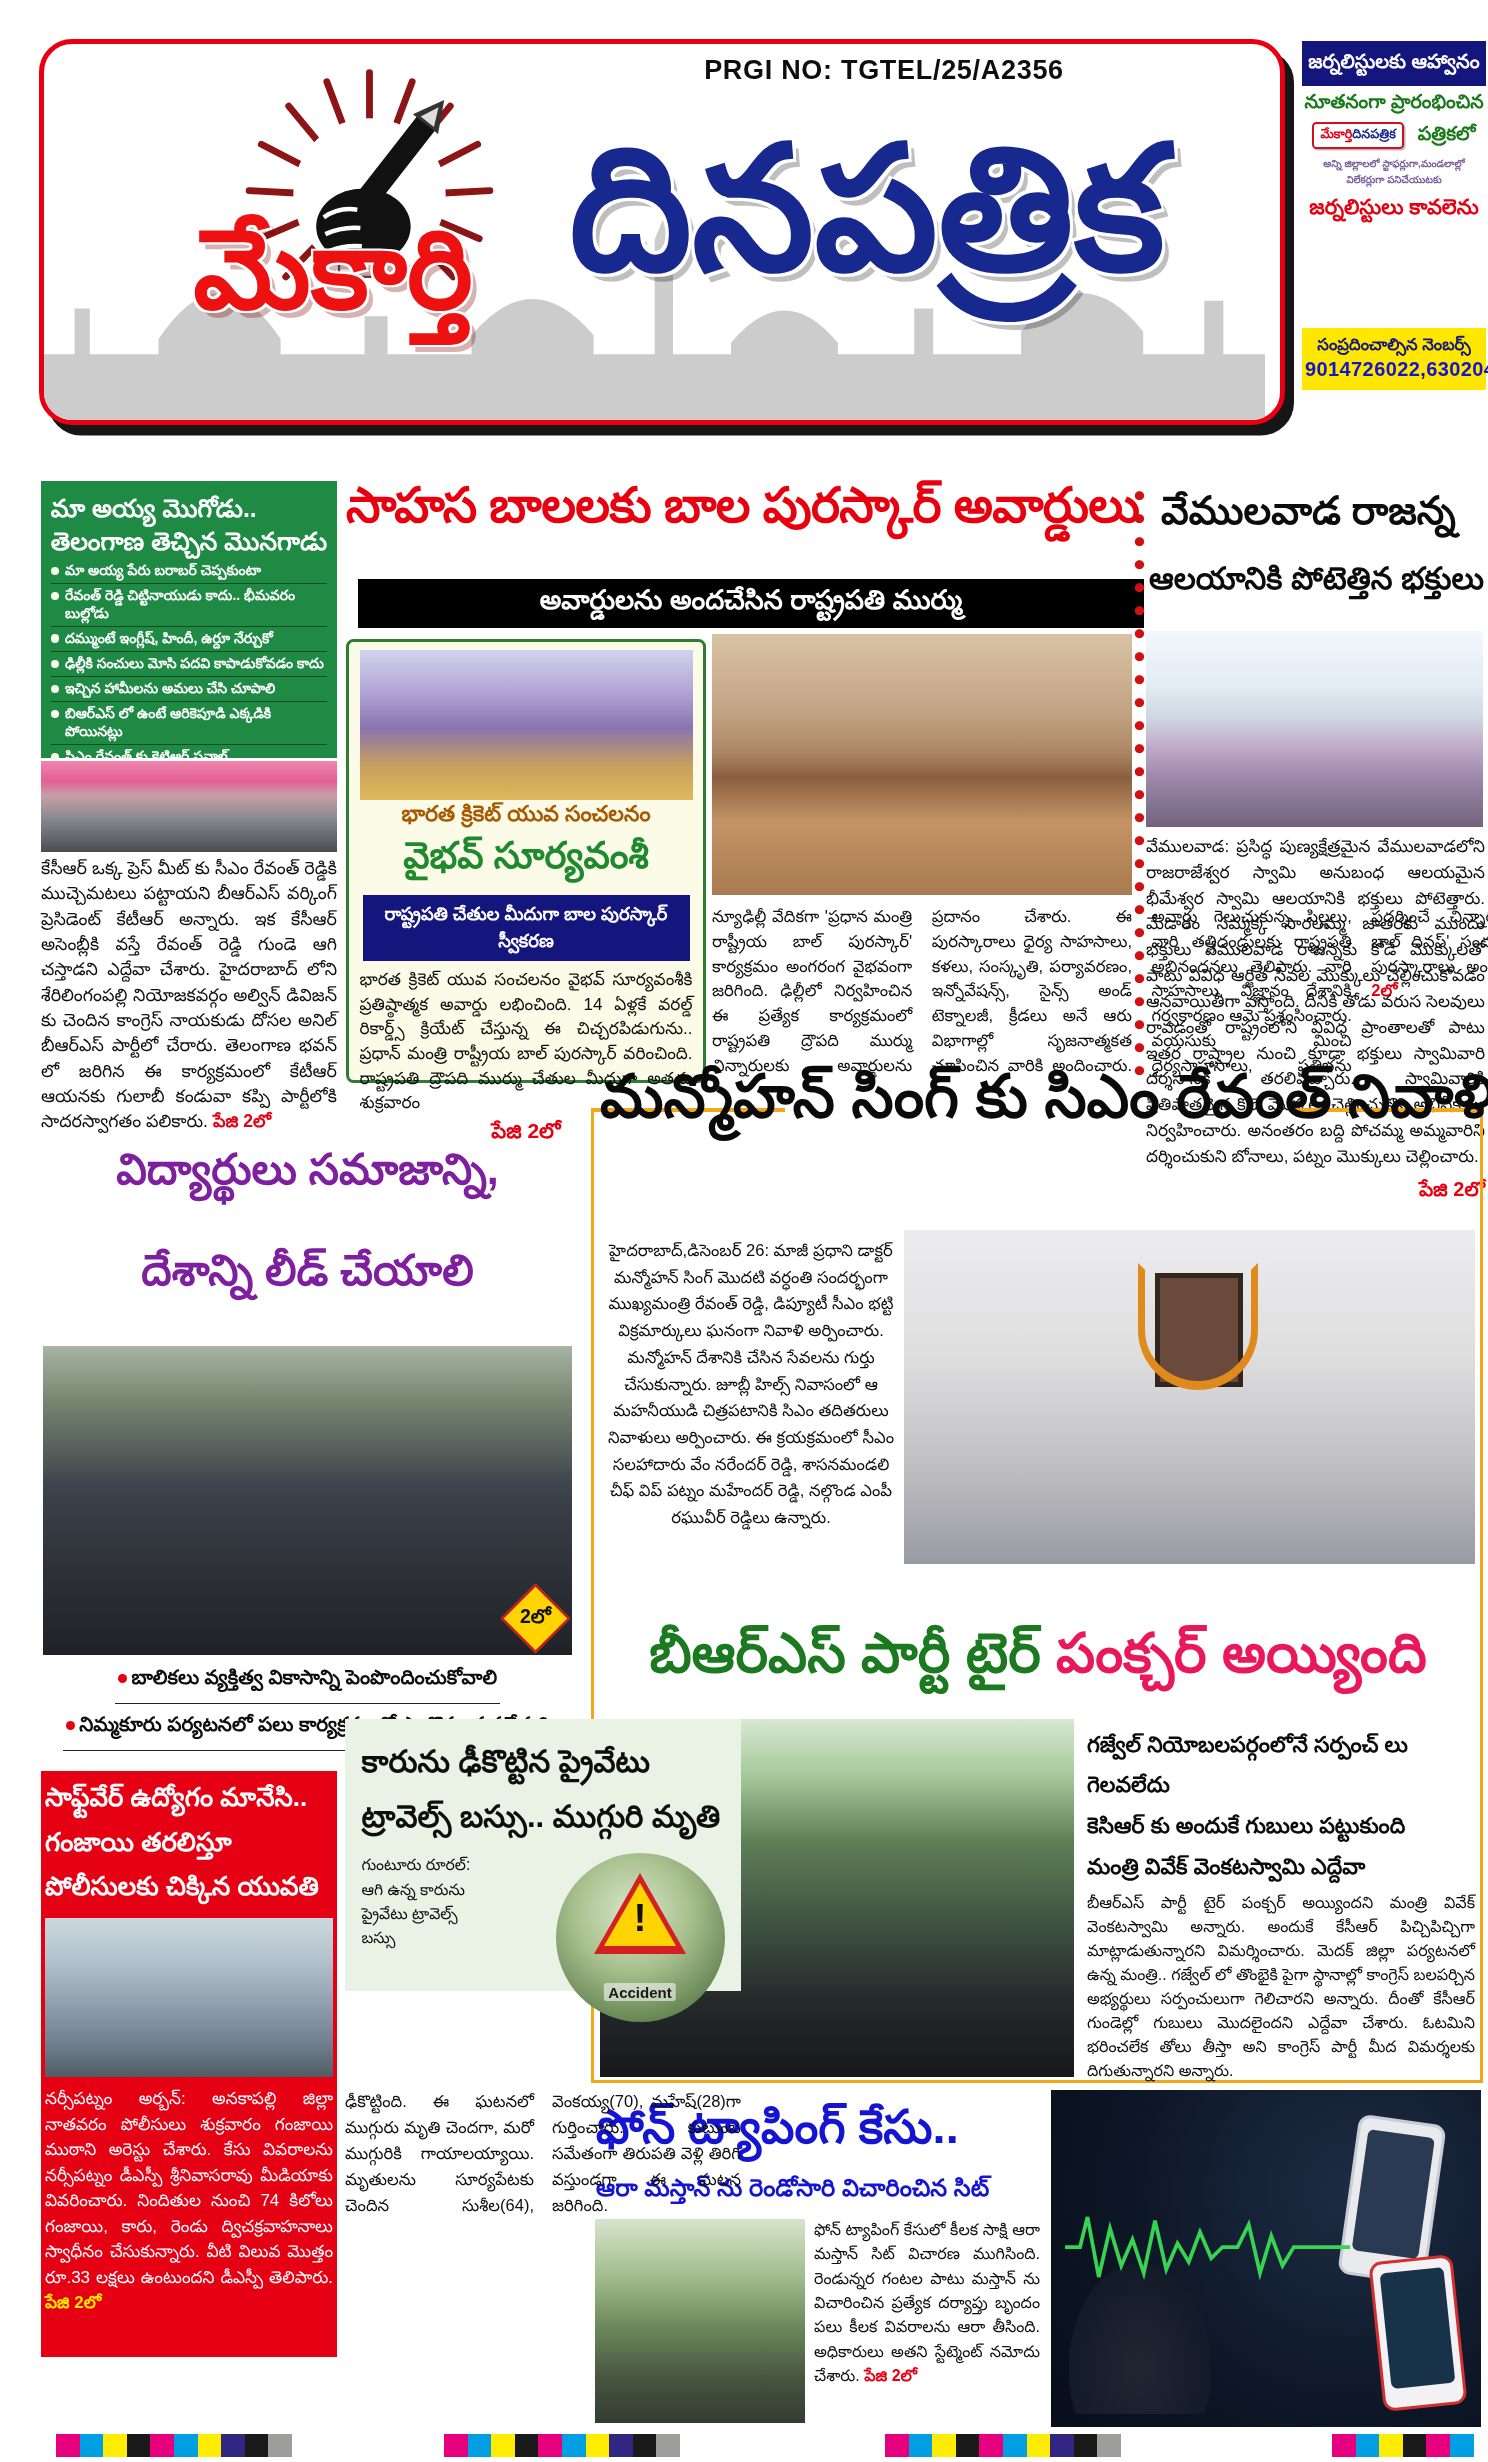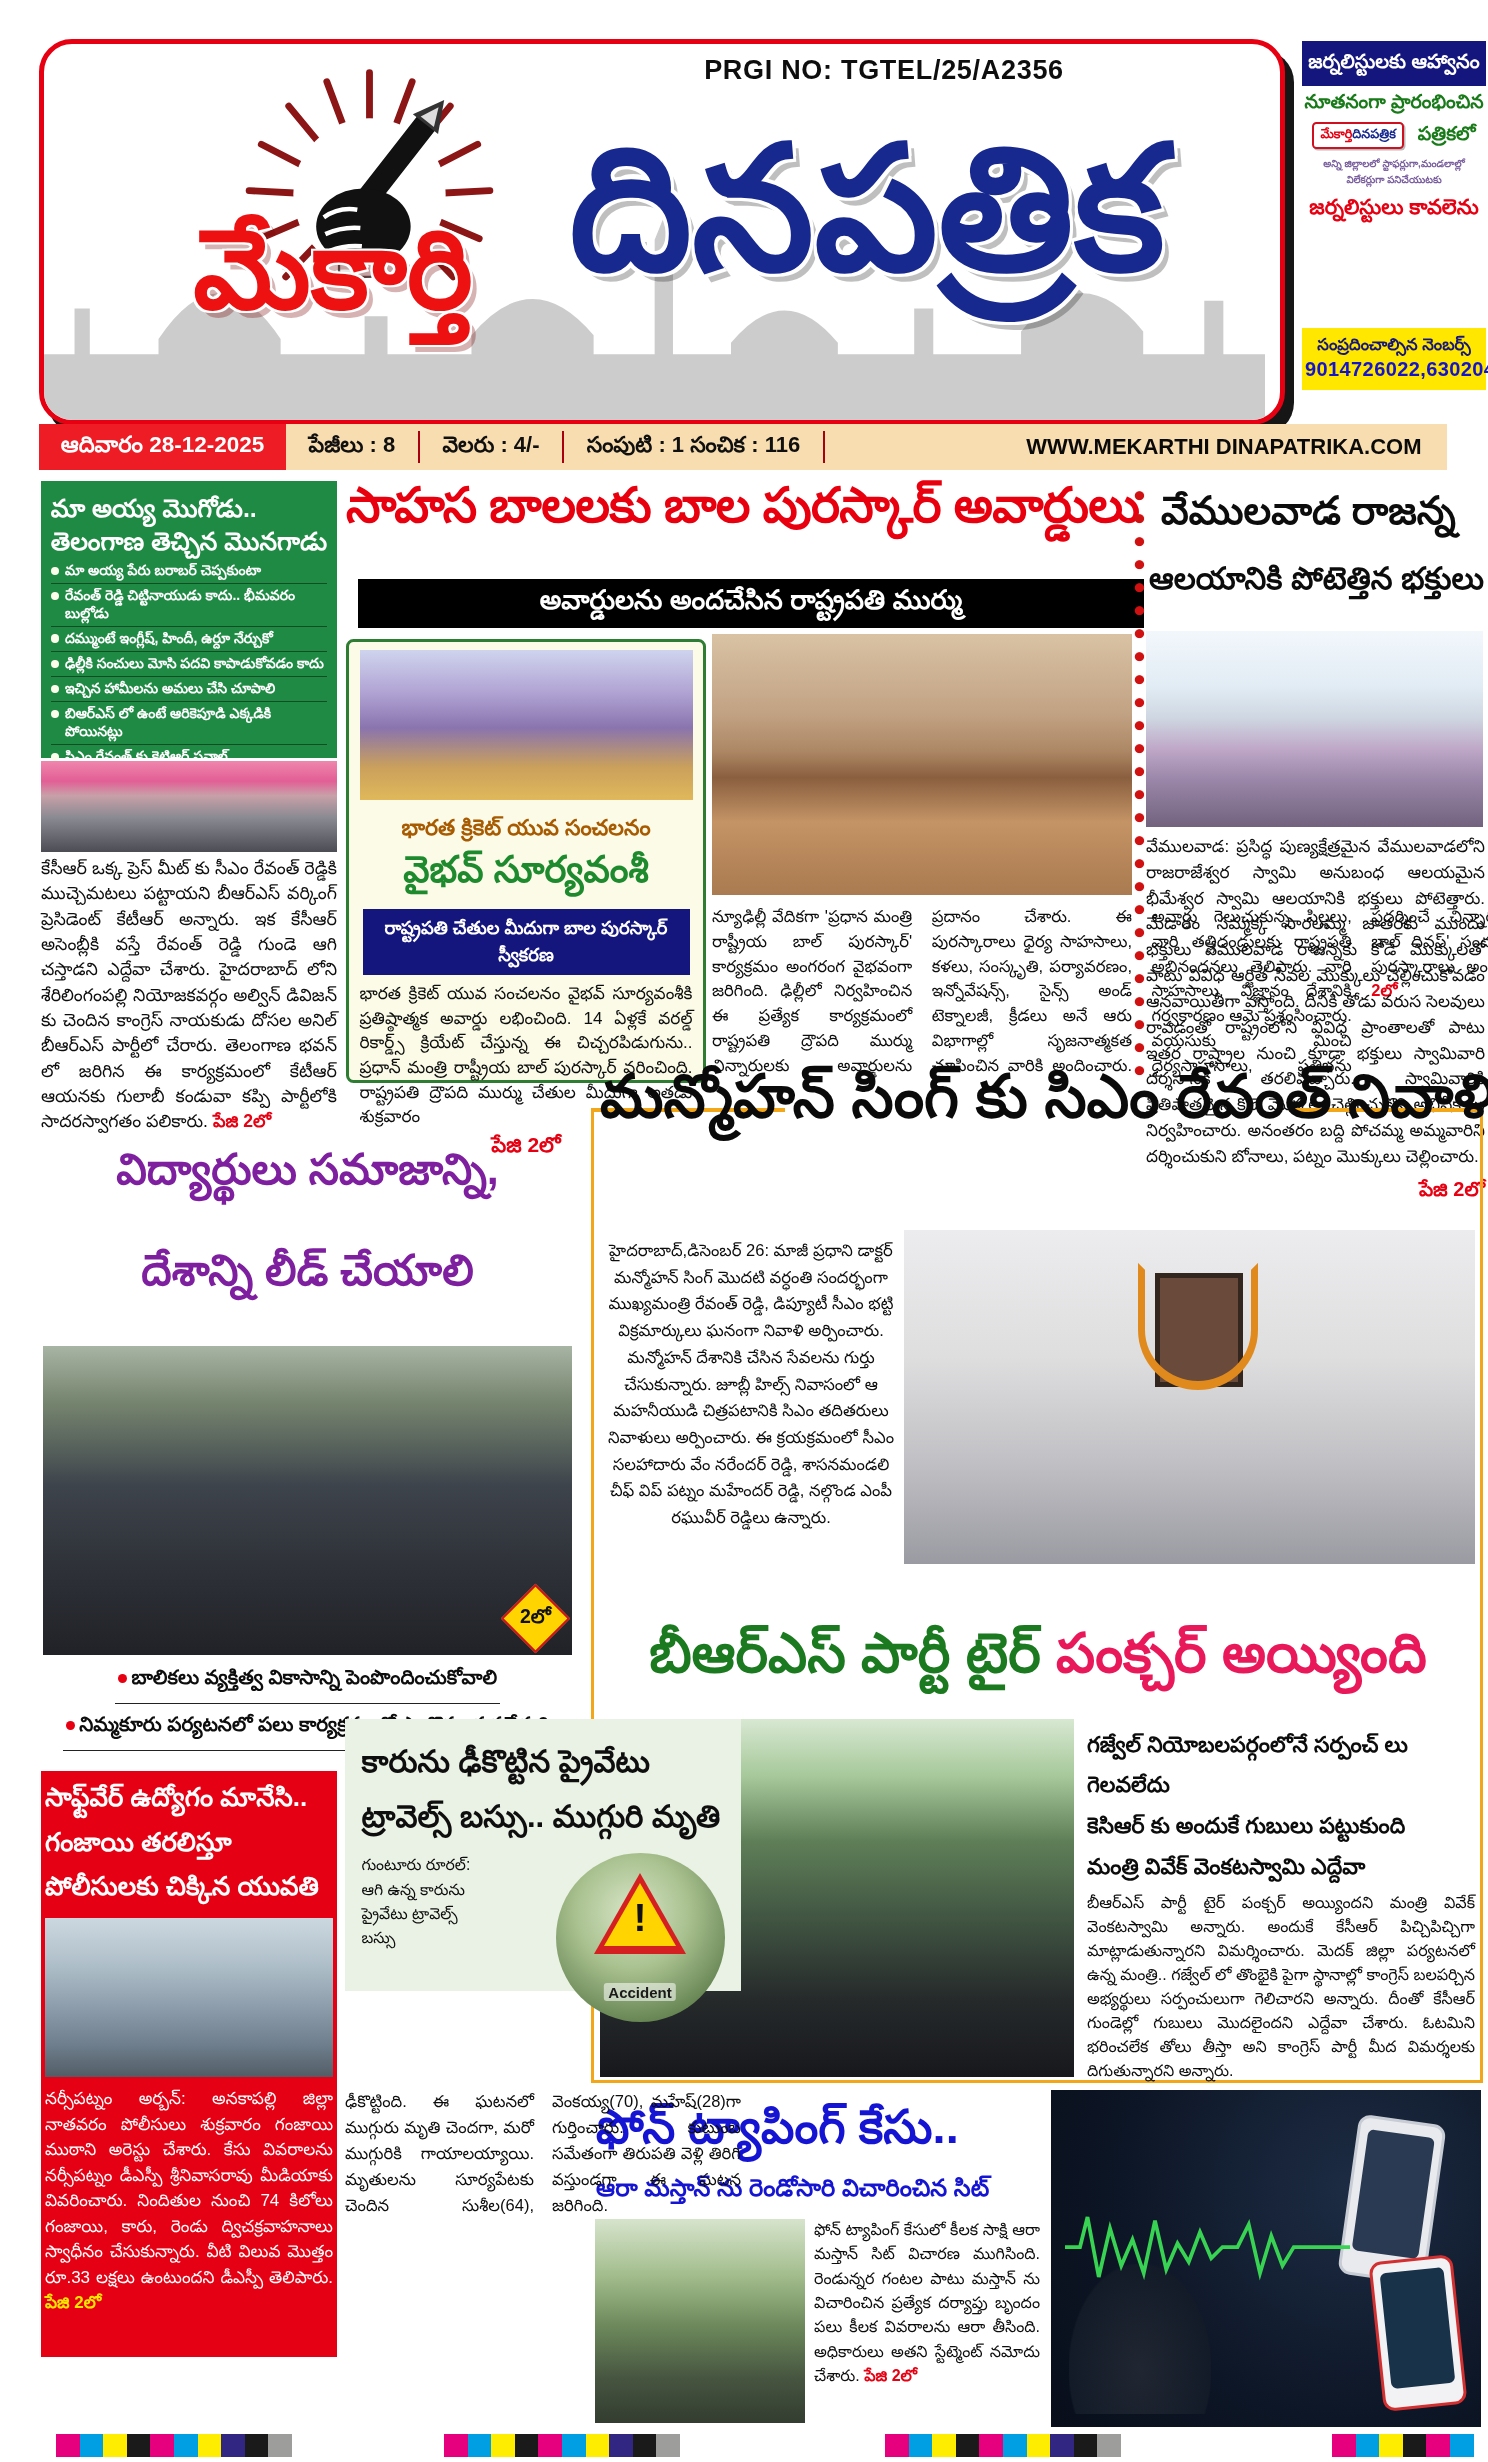--- a/index.html
+++ b/index.html
@@ -83,21 +83,21 @@
   .page-ref { color:#e60012; font-weight:bold; }
 
   
   .main-head { position:absolute; left:346px; top:480px; width:787px; font-size:49px; font-weight:900;
     color:#e8000f; line-height:1.05; letter-spacing:-0.7px; white-space:nowrap; }
   .main-strap { position:absolute; left:346px; top:579px; width:786px; height:49px; background:#000;
     color:#fff; display:flex; align-items:center; justify-content:center; font-size:27px; font-weight:bold;margin-left:12px; }
 
   .vbox { position:absolute; left:346px; top:639px; width:360px; height:444px; background:#fbfbe8;
     border:3.7px solid #2e7d32; border-radius:7.5px; padding:7.5px 10.5px; text-align:center; }
-  .vbox-kicker { color:#a85a00; font-size:22px; font-weight:bold; margin-top:15px; }
+  .vbox-kicker { color:#a85a00; font-size:22px; font-weight:bold; margin-top:1px; }
   .vbox-name { color:#1e8a2e; font-size:37px; font-weight:900; margin-top:3px; }
   .vbox-strap { background:#15157e; color:#fff; font-size:18px; font-weight:bold; padding:6px 7.5px; margin:9px 3px 7.5px; line-height:1.5; }
   .vbox-body { font-size:17px; line-height:1.45; text-align:justify; color:#0d0d0d; }
   .vbox-page { color:#e60012; font-size:21px; font-weight:bold; margin-top:3px; }
 
   .main-body { position:absolute; left:712px; top:904px; width:420px; height:180px;
     column-count:2; column-gap:19.5px; font-size:16.5px; line-height:1.5; text-align:justify; color:#0d0d0d; }
 
   .dotsep { position:absolute; left:1134px; top:489px; width:10.5px; height:596px;
     background-image:radial-gradient(circle at 5.2px 6.7px,#cf1111 4.1px,transparent 4.9px);
@@ -236,30 +236,20 @@
       <div class="ad-line2">పత్రికలో</div>
     </div>
     <div class="ad-small">అన్ని జిల్లాలలో స్టాఫర్లుగా,మండలాల్లో విలేకర్లుగా పనిచేయుటకు</div>
     <div class="ad-need">జర్నలిస్టులు కావలెను</div>
     <div class="ad-contact">
       <div class="ad-contact-label">సంప్రదించాల్సిన నెంబర్స్</div>
       <div class="ad-numbers">9014726022,6302041083</div>
     </div>
   </div>
 
-  <div class="datebar">
-    <div class="datebar-red">ఆదివారం  28-12-2025</div>
-    <div class="datebar-item">పేజీలు : 8</div>
-    <div class="datebar-sep"></div>
-    <div class="datebar-item">వెలరు : 4/-</div>
-    <div class="datebar-sep"></div>
-    <div class="datebar-item">సంపుటి : 1 సంచిక : 116</div>
-    <div class="datebar-sep"></div>
-    <div class="datebar-site">WWW.MEKARTHI DINAPATRIKA.COM</div>
-  </div>
 
   <div class="gbox">
     <div class="gbox-h">మా అయ్య మొగోడు..</div>
     <div class="gbox-h">తెలంగాణ తెచ్చిన మొనగాడు</div>
     <div class="gbull">
         <span class="dot"></span>
         <span>మా అయ్య పేరు బరాబర్ చెప్పకుంటా</span>
       </div>
     <div class="gbull">
         <span class="dot"></span>

